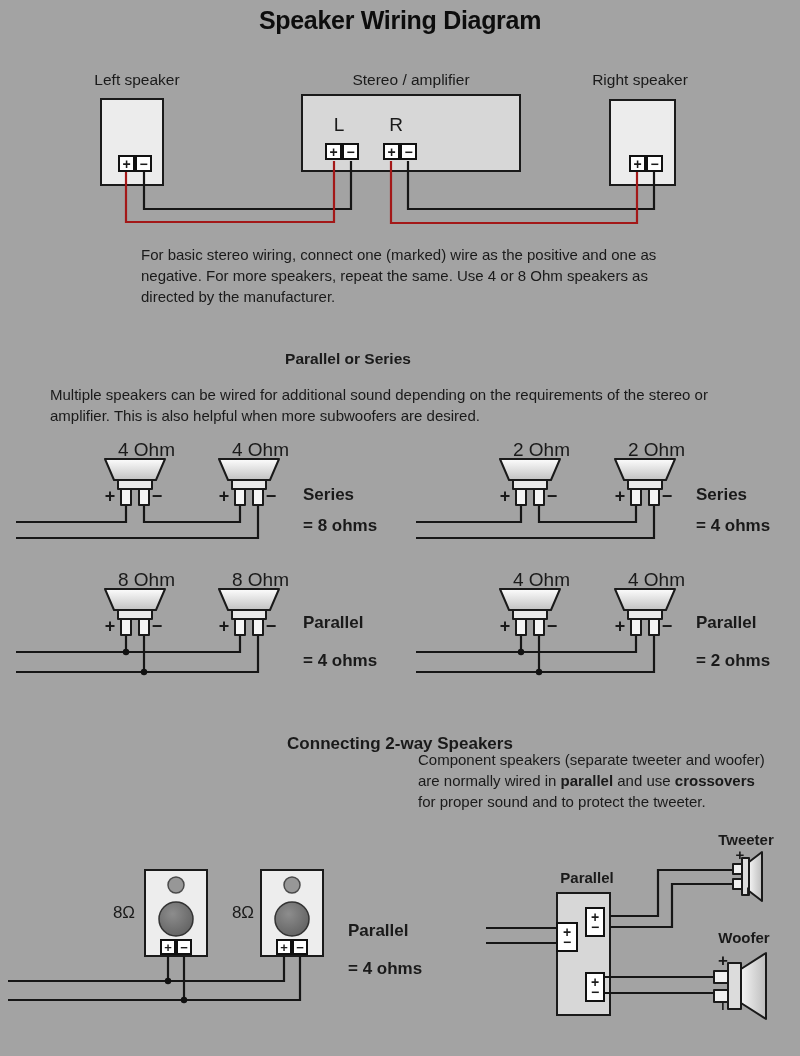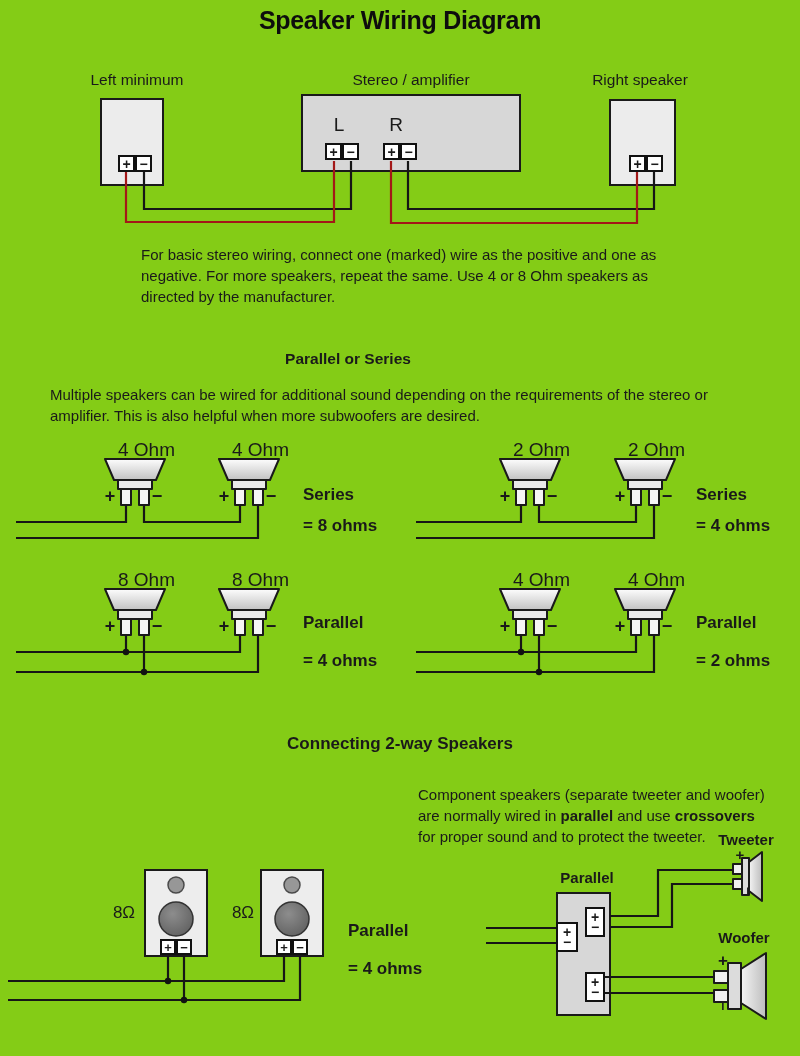--- a/index.html
+++ b/index.html
@@ -1,16 +1,16 @@
 <!DOCTYPE html>
 <html><head>
 <meta charset="utf-8">
 <style>
   html,body{margin:0;padding:0;background:#fff;}
-  #page{position:relative;width:800px;height:1056px;background:#84cc16;overflow:hidden;
+  #page{position:relative;width:800px;height:1056px;background:#a3a3a3;overflow:hidden;
         font-family:"Liberation Sans", sans-serif;color:#1a1a1a;}
   .abs{position:absolute;}
   #wires{position:absolute;left:0;top:0;z-index:1;}
   .z2{z-index:2;}
   .title{left:0;top:6px;width:800px;text-align:center;font-size:25px;font-weight:bold;letter-spacing:-.3px;color:#0d0d0d;}
   .subtitle{left:0;top:38px;width:800px;text-align:center;font-size:13px;font-weight:bold;
             font-family:"DejaVu Sans Mono", monospace;color:#111;}
   .toplabel{top:71px;font-size:15.5px;text-align:center;}
   .chan{top:114px;width:30px;text-align:center;font-size:19px;}
   .term{box-sizing:border-box;width:17px;height:17px;background:#fff;border:2px solid #111;
@@ -152,21 +152,21 @@
     <g stroke="#1a1a1a" stroke-width="2" stroke-linejoin="round">
       <rect x="714" y="971" width="14" height="12" fill="#f0f0f0"></rect>
       <rect x="714" y="990" width="14" height="12" fill="#f0f0f0"></rect>
       <rect x="728" y="963" width="13" height="46" fill="#dcdcdc"></rect>
       <polygon points="741,969 766,953 766,1019 741,1003" fill="url(#plateGrad)"></polygon>
     </g>
   </svg>
 
   <div class="abs z2 title">Speaker Wiring Diagram</div>
 
-  <div class="abs z2 toplabel" style="left:62px;width:150px;">Left minimum</div>
+  <div class="abs z2 toplabel" style="left:62px;width:150px;">Left speaker</div>
   <div class="abs z2 toplabel" style="left:326px;width:170px;">Stereo / amplifier</div>
   <div class="abs z2 toplabel" style="left:565px;width:150px;">Right speaker</div>
   <div class="abs z2 chan" style="left:324px;">L</div>
   <div class="abs z2 chan" style="left:381px;">R</div>
 
   <div class="abs z2 term" style="left:118px;top:155px;">+</div>
   <div class="abs z2 term" style="left:135px;top:155px;">−</div>
   <div class="abs z2 term" style="left:325px;top:143px;">+</div>
   <div class="abs z2 term" style="left:342px;top:143px;">−</div>
   <div class="abs z2 term" style="left:383px;top:143px;">+</div>
@@ -209,21 +209,21 @@
   <div class="abs z2 ohmlbl" style="left:490px;top:569px;">4 Ohm</div>
   <div class="abs z2 ohmlbl" style="left:605px;top:569px;">4 Ohm</div>
   <div class="abs z2 sign" style="left:498px;top:617px;">+</div>
   <div class="abs z2 sign" style="left:545px;top:617px;">−</div>
   <div class="abs z2 sign" style="left:613px;top:617px;">+</div>
   <div class="abs z2 sign" style="left:660px;top:617px;">−</div>
   <div class="abs z2 cap" style="left:696px;top:613px;">Parallel</div>
   <div class="abs z2 cap" style="left:696px;top:651px;">= 2 ohms</div>
 
   <div class="abs z2 h3" style="left:200px;top:710px;width:400px;">Connecting 2-way Speakers</div>
-  <div class="abs z2 para" style="left:418px;top:749px;width:352px;margin-top:35px;"><span>Component speakers (separate tweeter and woofer) are normally wired in </span><span class="b">parallel</span><span> and use </span><span class="b">crossovers</span><span> for proper sound and to protect the tweeter.</span></div>
+  <div class="abs z2 para" style="left:418px;top:749px;width:352px;"><span>Component speakers (separate tweeter and woofer) are normally wired in </span><span class="b">parallel</span><span> and use </span><span class="b">crossovers</span><span> for proper sound and to protect the tweeter.</span></div>
 
   <div class="abs z2 imp" style="left:94px;top:903px;">8Ω</div>
   <div class="abs z2 imp" style="left:213px;top:903px;">8Ω</div>
   <div class="abs z2 term sm" style="left:160px;top:939px;">+</div>
   <div class="abs z2 term sm" style="left:176px;top:939px;">−</div>
   <div class="abs z2 term sm" style="left:276px;top:939px;">+</div>
   <div class="abs z2 term sm" style="left:292px;top:939px;">−</div>
   <div class="abs z2 cap" style="left:348px;top:921px;">Parallel</div>
   <div class="abs z2 cap" style="left:348px;top:959px;">= 4 ohms</div>
 

